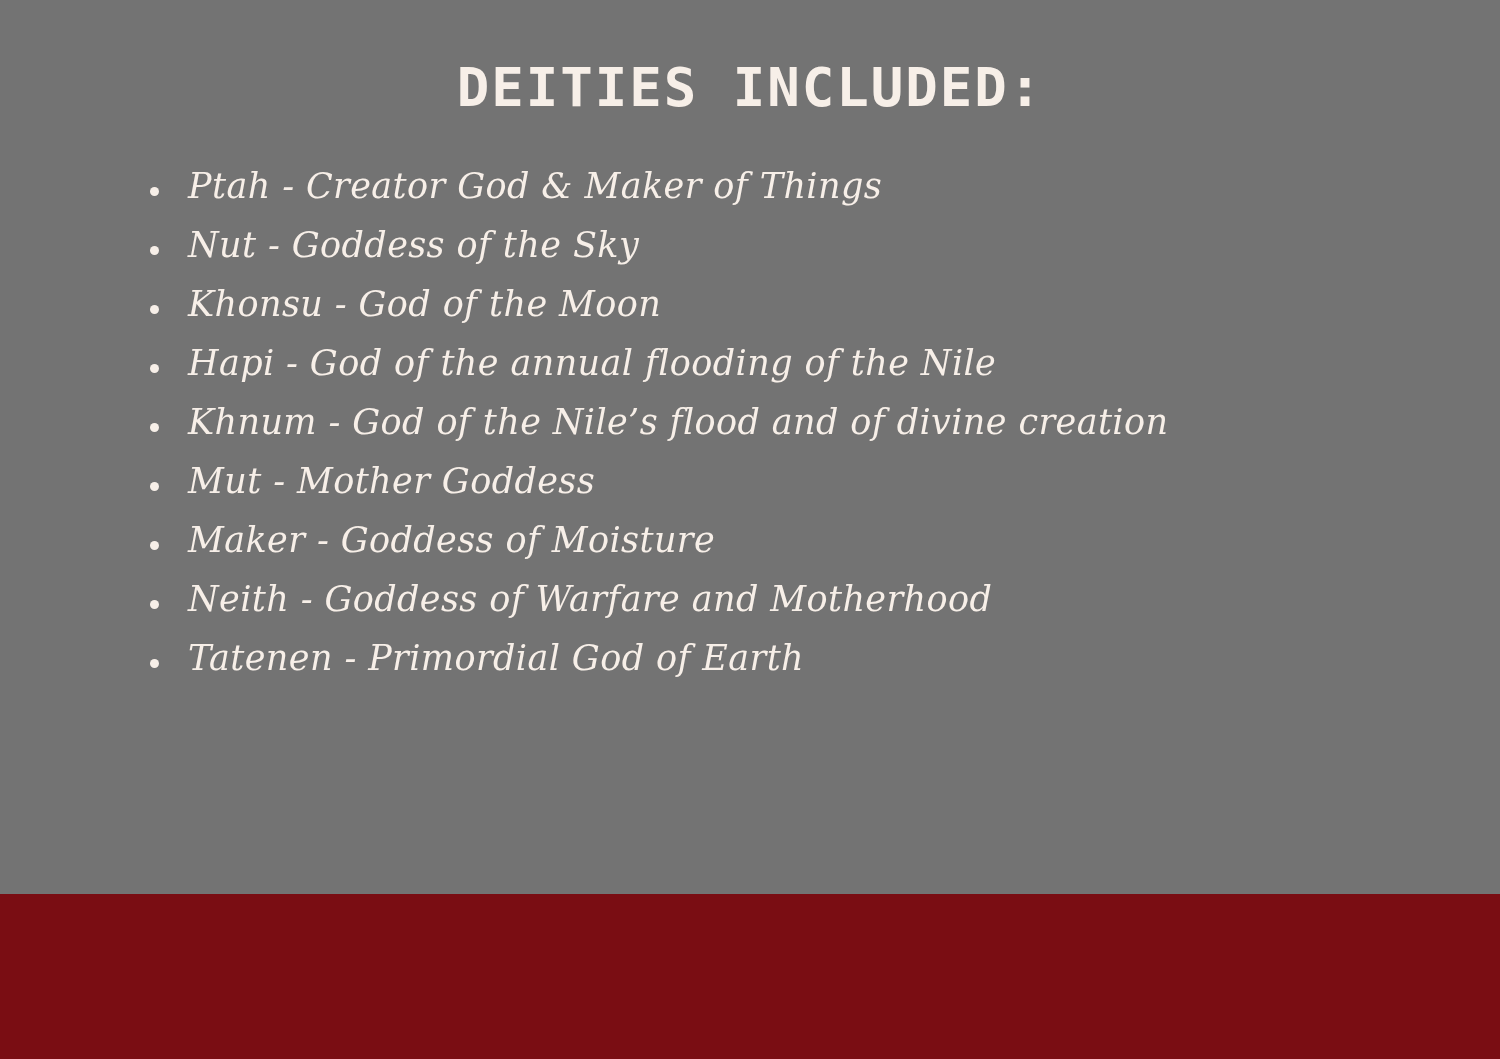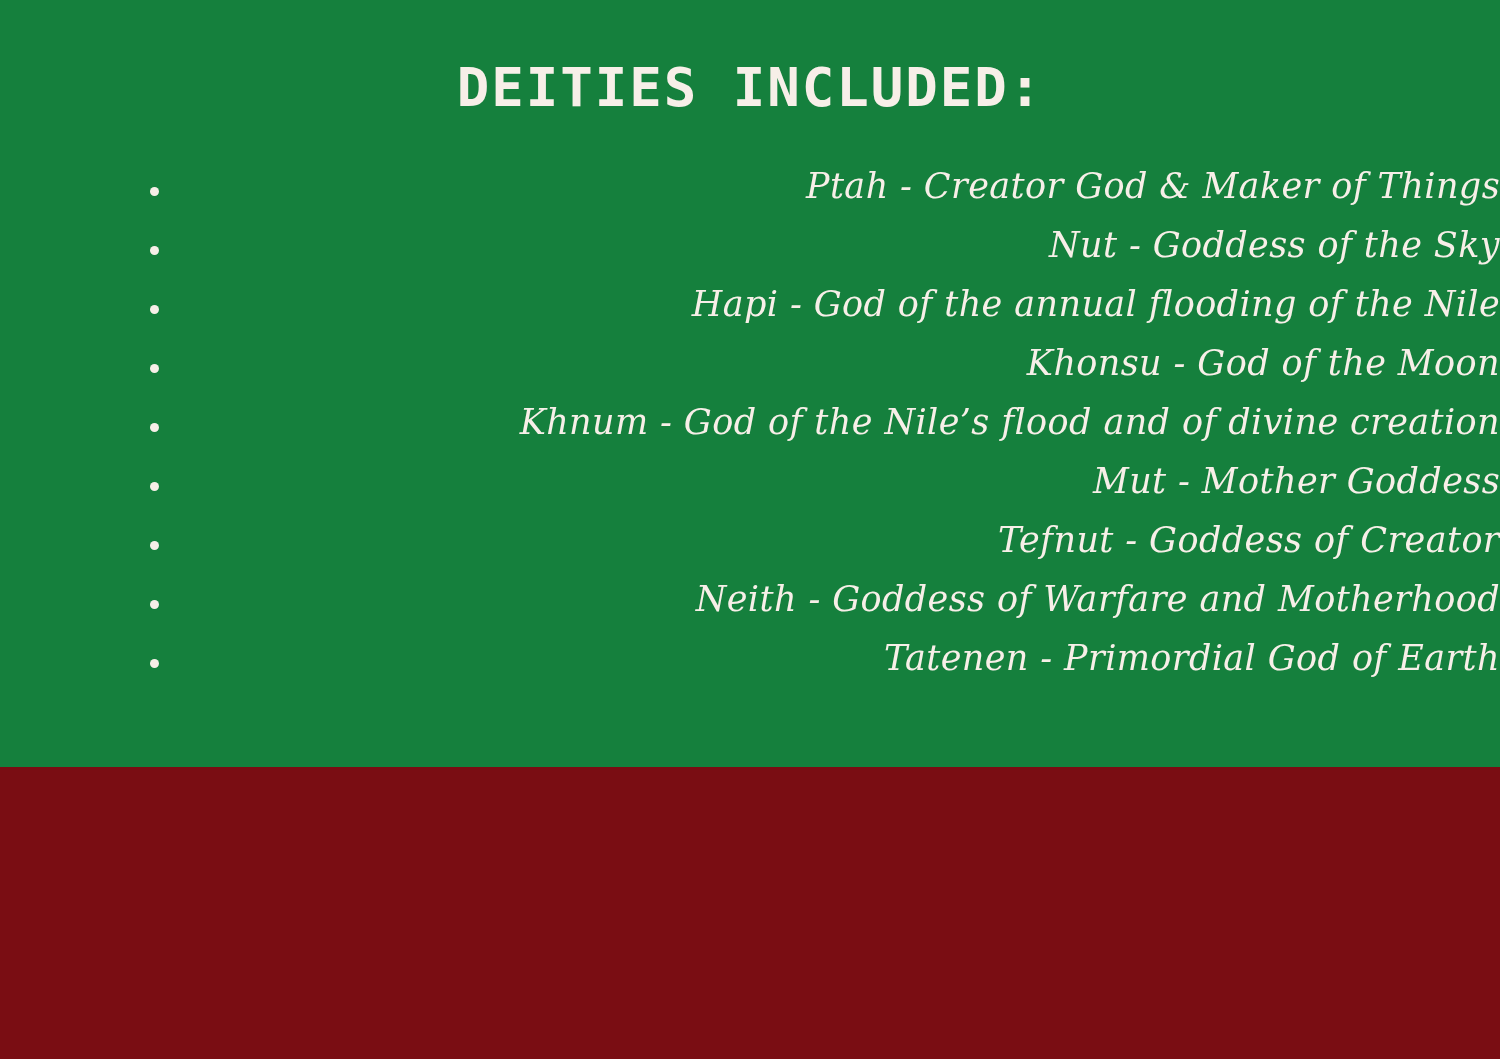--- a/index.html
+++ b/index.html
@@ -8,23 +8,23 @@
   }
   body {
     width: 1500px;
     height: 1059px;
     background: #7a0d13;
     font-family: "Liberation Serif", serif;
     overflow: hidden;
   }
   .slide {
     width: 1500px;
-    height: 767px;
+    height: 894px;
     box-sizing: border-box;
-    background: #15803d;
+    background: #737373;
     position: relative;
   }
   .title {
     text-align: center;
     color: #f7efe8;
     font-family: "DejaVu Sans Mono", monospace;
     font-size: 54px;
     font-weight: 700;
     letter-spacing: 2px;
     padding-top: 58px;
@@ -42,21 +42,20 @@
     color: #f7efe8;
     font-family: "DejaVu Serif", serif;
     font-style: italic;
     font-size: 35px;
     line-height: 1.0;
     margin-bottom: 24px;
     position: relative;
     padding-left: 48px;
     white-space: nowrap;
     letter-spacing: 0.4px;
-    text-align: right;
   }
   .deity-item::before {
     content: "";
     position: absolute;
     left: 10px;
     top: 18px;
     width: 9px;
     height: 9px;
     background: #f7efe8;
     border-radius: 50%;
@@ -65,22 +64,22 @@
 </head>
 <body>
 
 <div class="slide">
 
   <div class="title">DEITIES INCLUDED:</div>
 
   <ul class="deity-list">
     <li class="deity-item">Ptah - Creator God &amp; Maker of Things</li>
     <li class="deity-item">Nut - Goddess of the Sky</li>
+    <li class="deity-item">Khonsu - God of the Moon</li>
     <li class="deity-item">Hapi - God of the annual flooding of the Nile</li>
-    <li class="deity-item">Khonsu - God of the Moon</li>
     <li class="deity-item">Khnum - God of the Nile’s flood and of divine creation</li>
     <li class="deity-item">Mut - Mother Goddess</li>
-    <li class="deity-item">Tefnut - Goddess of Creator</li>
+    <li class="deity-item">Maker - Goddess of Moisture</li>
     <li class="deity-item">Neith - Goddess of Warfare and Motherhood</li>
     <li class="deity-item">Tatenen - Primordial God of Earth</li>
   </ul>
 
 </div>
 
 </body></html>

